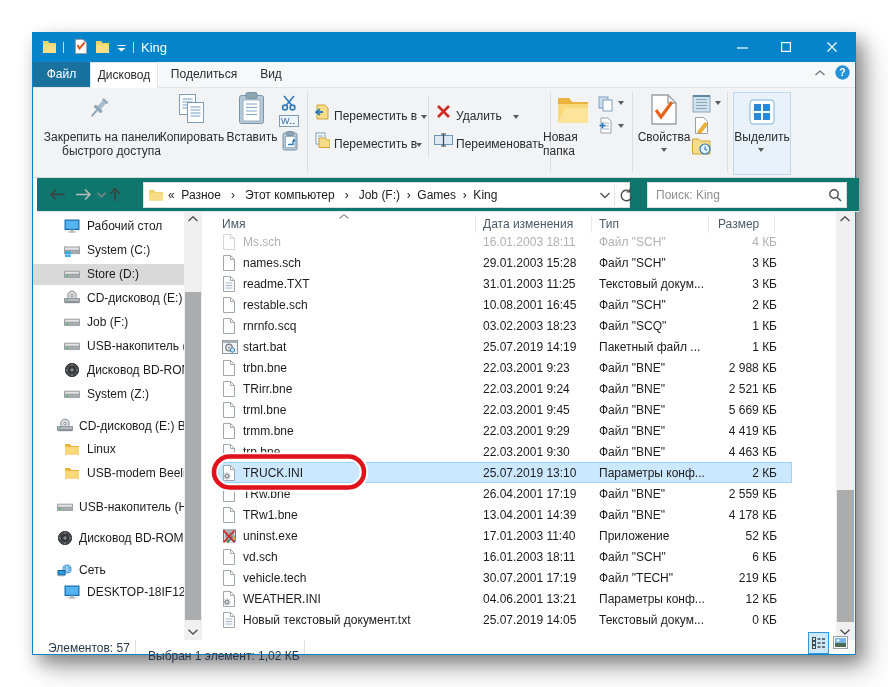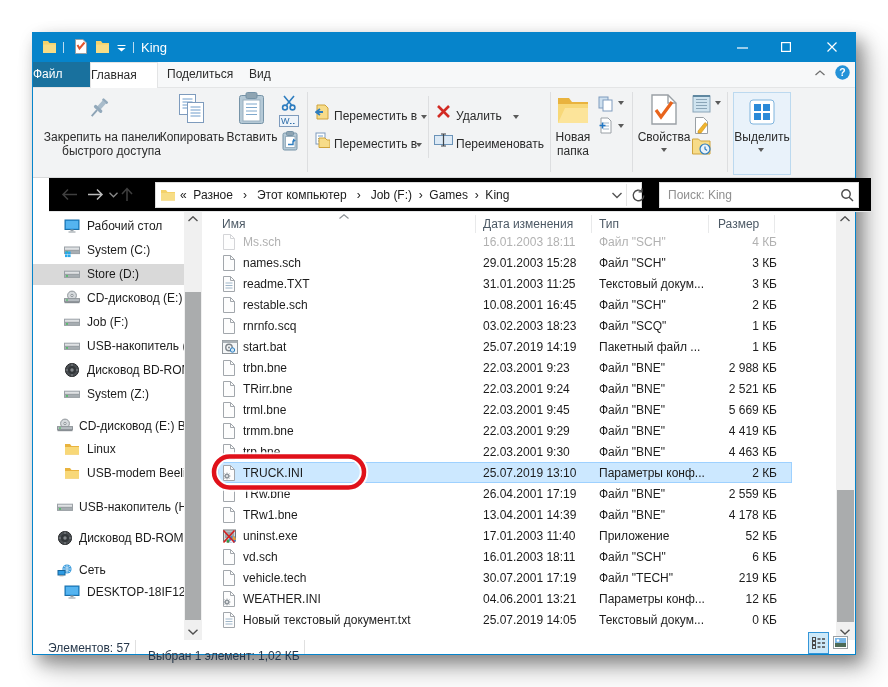--- a/index.html
+++ b/index.html
@@ -5,33 +5,33 @@
 html,body{width:888px;height:687px;background:#fff;font-family:"Liberation Sans",sans-serif;overflow:hidden}
 #win{position:absolute;left:32px;top:32px;width:824px;height:623px;border:1px solid #0684cb;background:#fff;
  box-shadow:6px 8px 16px rgba(0,0,0,0.38), 14px 16px 28px rgba(0,0,0,0.18)}
 .abs{position:absolute}
 
 #title{position:absolute;left:0;top:0;width:822px;height:29px;background:#0684cb}
 #title .ttx{position:absolute;left:108px;top:7px;color:#fff;font-size:13px}
 .tsep{position:absolute;top:9px;width:1px;height:11px;background:#bcdcf0}
 
 #tabs{position:absolute;left:0;top:29px;width:822px;height:24.5px;background:#f7f8f9}
-.tab{position:absolute;top:0;height:24.5px;font-size:12px;line-height:24px;color:#2b2b2b}
+.tab{position:absolute;top:0;height:24.5px;font-size:12px;line-height:24px;text-align:center;color:#2b2b2b}
 #tabfile{left:0;width:57px;background:#19719e;color:#fff}
 #tabhome{left:57px;width:68px;background:#fff;border:1px solid #e3e4e5;border-bottom:none;height:25.5px;z-index:3}
 #tabshare{left:134px;width:74px}
 #tabview{left:216px;width:44px}
 
 #ribbon{position:absolute;left:0;top:53.5px;width:822px;height:91px;background:#f2f3f4;border-bottom:1px solid #d9dadb;border-top:1px solid #e4e5e6}
 .rsep{position:absolute;top:4px;width:1px;height:80px;background:#dddee0}
 .rlab{position:absolute;top:93px;font-size:12px;color:#4f4f4f;text-align:right}
 .rtx{position:absolute;font-size:12px;color:#2b2b2b}
 .dar{position:absolute;width:0;height:0;border-left:3.5px solid transparent;border-right:3.5px solid transparent;border-top:4px solid #5a5a5a}
 
-#addr{position:absolute;left:16px;top:144.5px;width:822px;height:34px;background:#000000;border-bottom:1px solid #e6e7e8}
+#addr{position:absolute;left:4px;top:144.5px;width:822px;height:34px;background:#0f766e;border-bottom:1px solid #e6e7e8}
 .abox{position:absolute;top:4.5px;height:26px;background:#fff;border:1px solid #dcdcdc}
 .crumb{font-size:12px;color:#1b1b1b}
 
 #main{position:absolute;left:0;top:179px;width:822px;height:428px;background:#fff}
 .nitem{position:absolute;left:0;width:170px;height:20px}
 .nic{position:absolute;top:2px}
 .nlab{position:absolute;top:3px;font-size:12px;color:#1b1b1b;white-space:nowrap}
 #navpane{position:absolute;left:0;top:0;width:152px;height:428px;overflow:hidden}
 
 .sbtrack{position:absolute;background:#f0f0f0}
@@ -83,21 +83,21 @@
       </svg>
   <svg class="svgi" style="left:748px;top:9px" width="10" height="10" viewBox="0 0 10 10">
         <rect x="0.6" y="0.6" width="8.8" height="8.8" fill="none" stroke="#fff" stroke-width="1.2"></rect>
       </svg>
   <svg class="svgi" style="left:794px;top:9px" width="10" height="10" viewBox="0 0 10 10">
         <path d="M0.5,0.5 L9.5,9.5 M9.5,0.5 L0.5,9.5" stroke="#fff" stroke-width="1.2"></path>
       </svg>
  </div>
  <div id="tabs">
   <div class="tab" id="tabfile">Файл</div>
-  <div class="tab" id="tabhome">Главная</div>
+  <div class="tab" id="tabhome">Дисковод</div>
   <div class="tab" id="tabshare">Поделиться</div>
   <div class="tab" id="tabview">Вид</div>
   <svg class="svgi" style="left:782px;top:8px" width="10" height="6" viewBox="0 0 10 6">
         <path d="M0.5,5 L5,1 L9.5,5" stroke="#707070" stroke-width="1.3" fill="none"></path>
       </svg>
   <svg class="svgi" style="left:802px;top:3px" width="15" height="15" viewBox="0 0 15 15">
         <circle cx="7.5" cy="7.5" r="7.2" fill="#2492d8"></circle>
         <text x="7.5" y="11.2" font-size="10.5" font-weight="bold" fill="#fff" text-anchor="middle" font-family="Liberation Sans">?</text>
       </svg>
  </div>
@@ -175,21 +175,21 @@
       </svg>
   <div class="rtx" style="left:423px;top:49px">Переименовать</div>
   <div class="rlab" style="left:345px;width:100px">Упорядочить</div>
   <div class="rsep" style="left:517px"></div>
 
   <svg class="svgi" style="left:524px;top:8px" width="32" height="28" viewBox="0 0 32 28">
         <path d="M1,2 h11 l3,4 H31 V27 H1 Z" fill="#e9b33e"></path>
         <path d="M1,8 H31 V27 H1 Z" fill="#f8d878"></path>
         <path d="M1,27 L8,12 H31 V27 Z" fill="#fce49a"></path>
       </svg>
-  <div class="rtx" style="left:510px;top:42.5px;width:60px;text-align:center;line-height:14px">Новая папка</div>
+  <div class="rtx" style="left:510px;top:42.5px;width:60px;text-align:left;line-height:14px">Новая папка</div>
   <svg class="svgi" style="left:565px;top:8px" width="17" height="17" viewBox="0 0 17 17">
         <rect x="1" y="1" width="9" height="11" fill="#cfe0ef" stroke="#7e9bbd"></rect>
         <rect x="5" y="4" width="9" height="11" fill="#fff" stroke="#7e9bbd"></rect>
       </svg>
   <div class="dar" style="left:585px;top:13px"></div>
   <svg class="svgi" style="left:566px;top:29px" width="14" height="17" viewBox="0 0 14 17">
         <path d="M2,1 h7 l3,3 V16 H2 Z" fill="#fff" stroke="#9aa0a5"></path>
         <path d="M4,6 h6 M4,9 h6 M4,12 h6" stroke="#9fb6c9"></path>
         <path d="M0.5,8.5 h6 M3.5,5.5 v6" stroke="#2277c4" stroke-width="1.6"></path>
       </svg>

